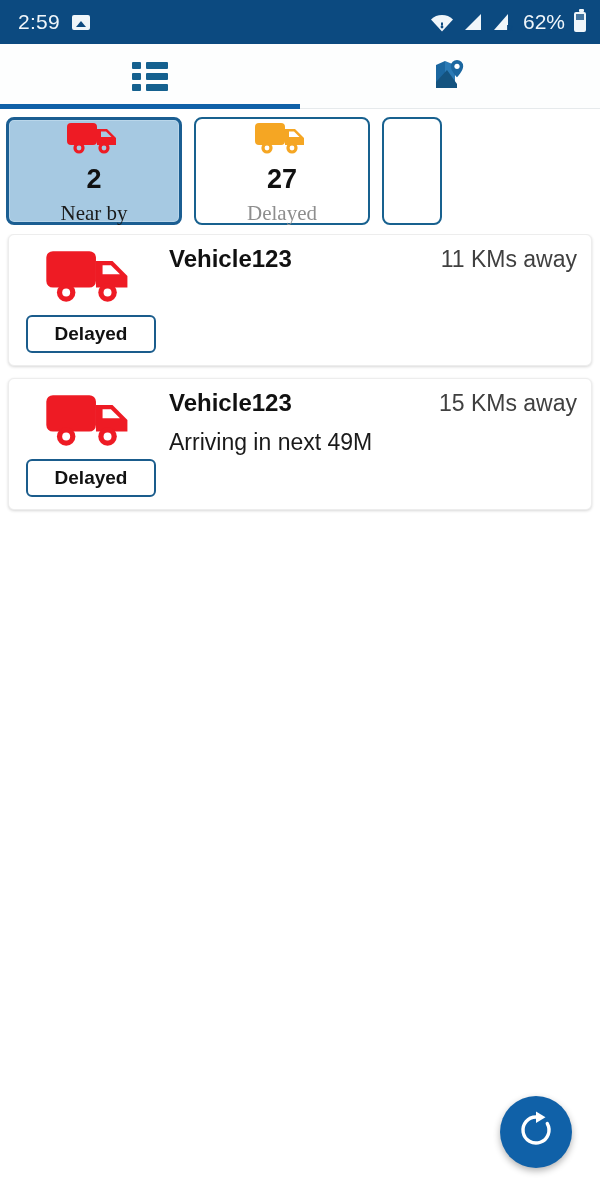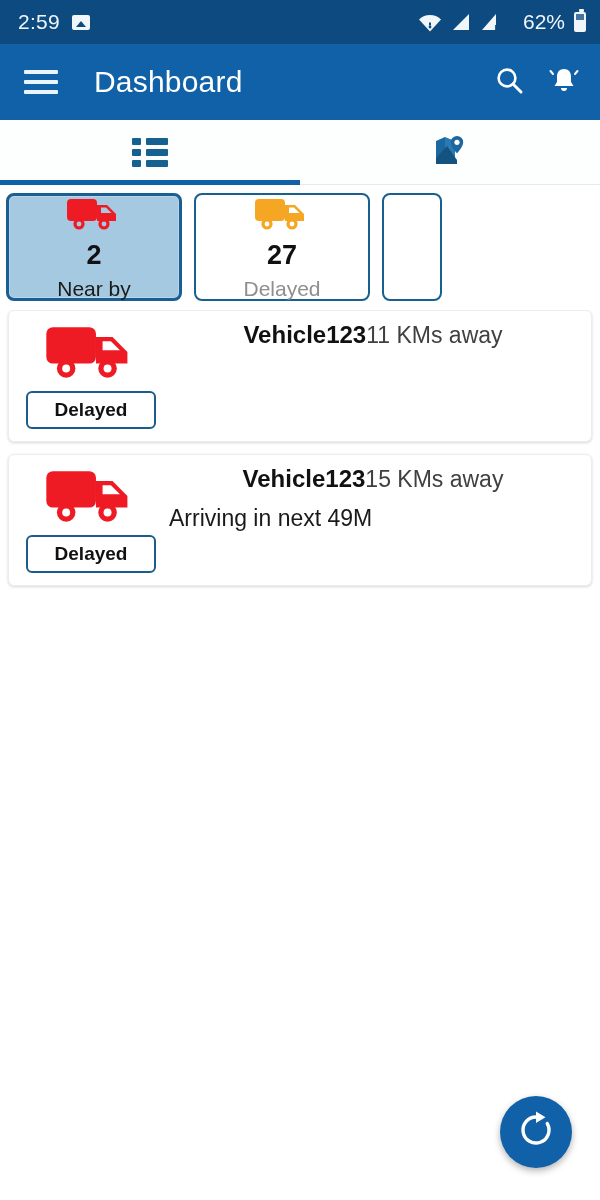--- a/index.html
+++ b/index.html
@@ -13,21 +13,21 @@
 
   
   .status-bar {
     height: 44px; background: #0c4a80; color: #eaf2f8;
     display: flex; align-items: center; justify-content: space-between;
     padding: 0 14px 0 18px;
   }
   .sb-left { display: flex; align-items: center; gap: 12px; }
   .sb-time { font-size: 21px; letter-spacing: .3px; color: #f0f6fa; }
   .sb-right { display: flex; align-items: center; gap: 9px; }
-  .sb-pct { font-size: 21px; color: #f0f6fa; margin-left: 14px; }
+  .sb-pct { font-size: 21px; color: #f0f6fa; margin-left: 2px; }
   .ic-photo {
     width: 18px; height: 15px; border: 2px solid #f0f6fa; border-radius: 2px;
     background: #f0f6fa; position: relative;
   }
   .ic-photo::after {
     content: ""; position: absolute; left: 2px; bottom: 1px;
     border-left: 5px solid transparent; border-right: 5px solid transparent;
     border-bottom: 6px solid #0c4a80;
   }
   .ic-wifi { width: 24px; height: 19px; position: relative; }
@@ -88,21 +88,21 @@
     flex: 0 0 auto; width: 176px; height: 108px;
     border: 2px solid #18618f; border-radius: 8px; background: #ffffff;
     display: flex; flex-direction: column; align-items: center; justify-content: center;
     cursor: pointer; padding-top: 4px;
   }
   .chip.selected {
     background: #a6c9e2; border: 3px solid #1b5e92;
     box-shadow: inset 0 0 0 1px #b9d6ea;
   }
   .chip-count { font-size: 27px; font-weight: bold; color: #111; margin-top: 6px; line-height: 1; }
-  .chip-label { font-size: 21px; color: #8e8e8e; margin-top: 8px; }
+  .chip-label { font-size: 21px; color: #8e8e8e; margin-top: 8px; font-family: Liberation Serif, serif; }
   .chip.selected .chip-label { color: #1a1a1a; }
   .chip.partial { width: 60px; }
   .truck { display: block; }
 
   
   .list { padding: 0 8px; }
   .vcard {
     background: #fff; border: 1px solid #ededed; border-radius: 6px;
     box-shadow: 0 1px 3px rgba(0,0,0,.16);
     display: flex; padding: 10px 14px 12px 12px; margin-bottom: 12px;
@@ -110,21 +110,21 @@
   }
   .vcard-left { width: 140px; flex: 0 0 140px; display: flex; flex-direction: column;
     align-items: center; }
   .badge {
     border: 2px solid #1a5c8c; border-radius: 6px; background: #fff;
     font-size: 19px; font-weight: bold; color: #111;
     padding: 6px 0; width: 130px; text-align: center; margin-top: 4px;
     cursor: pointer;
   }
   .vcard-main { flex: 1; padding-left: 8px; }
-  .vrow { display: flex; align-items: baseline; justify-content: center; }
+  .vrow { display: flex; align-items: baseline; justify-content: space-between; }
   .vname { font-size: 24px; font-weight: bold; color: #111; }
   .vdist { font-size: 23px; color: #404040; }
   .vsub { font-size: 23px; color: #1a1a1a; margin-top: 12px; }
 
   
   .fab {
     position: absolute; right: 28px; bottom: 32px;
     width: 72px; height: 72px; border-radius: 50%; background: #1061a8;
     display: flex; align-items: center; justify-content: center;
     box-shadow: 0 3px 7px rgba(0,0,0,.3); cursor: pointer;
@@ -157,43 +157,20 @@
         <svg width="20" height="19" viewBox="0 0 20 19">
             <path d="M16 1 L16 17 L2 17 Z" fill="#f0f6fa"></path>
           </svg>
         <span class="sig-r">R</span>
       </span>
       <span class="sb-pct">62%</span>
       <span class="ic-batt"></span>
     </div>
   </div>
 
-  <div class="app-bar">
-    <div class="hamburger">
-      <i></i>
-      <i></i>
-      <i></i>
-    </div>
-    <div class="app-title">Dashboard</div>
-    <div class="bar-actions">
-      <span class="ic-search">
-        <svg width="30" height="30" viewBox="0 0 30 30">
-            <circle cx="13" cy="13" r="8.4" fill="none" stroke="#ffffff" stroke-width="2.6"></circle>
-            <line x1="19" y1="19" x2="27" y2="27" stroke="#ffffff" stroke-width="3" stroke-linecap="round"></line>
-          </svg>
-      </span>
-      <span class="ic-bell">
-        <svg width="32" height="32" viewBox="0 0 32 32">
-          <path d="M16 5 C11.5 5 9 8 9 12.5 V18 L6.5 22 H25.5 L23 18 V12.5 C23 8 20.5 5 16 5 Z" fill="#ffffff"></path>
-          <path d="M13 24 a3 3 0 0 0 6 0 Z" fill="#ffffff"></path>
-          <path d="M5 10 L2.5 7 M27 10 L29.5 7" stroke="#ffffff" stroke-width="2" stroke-linecap="round"></path>
-        </svg>
-      </span>
-    </div>
-  </div>
 
   <div class="tabs">
     <div class="tab active">
       <span class="ic-list">
         <span></span>
         <span></span>
         <span></span>
         <span></span>
         <span></span>
         <span></span>

